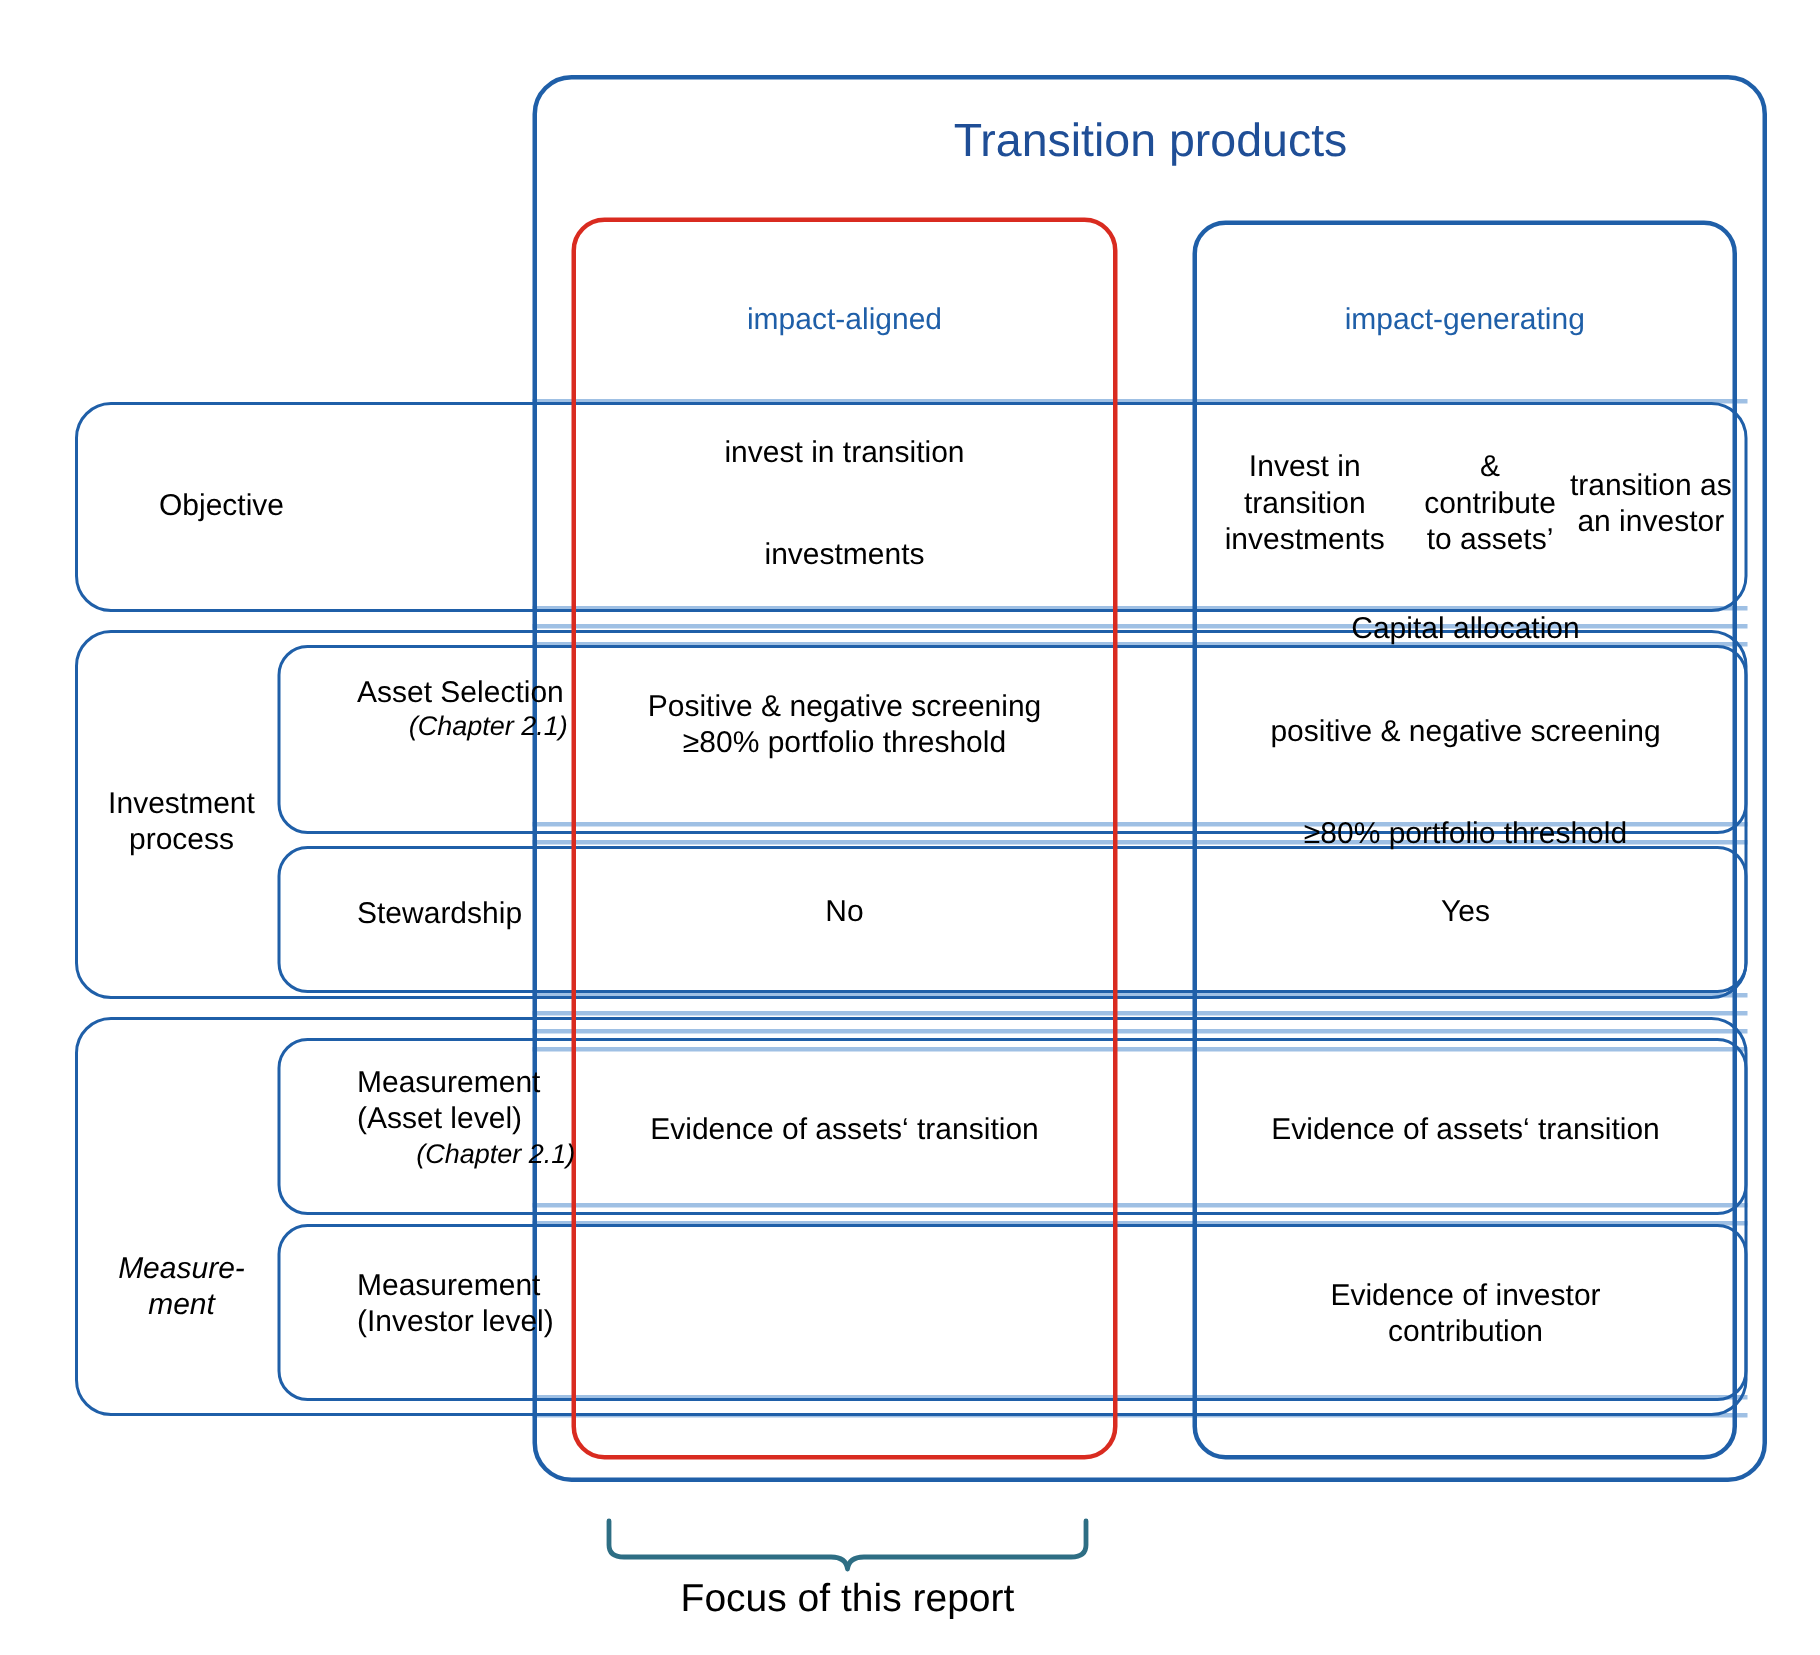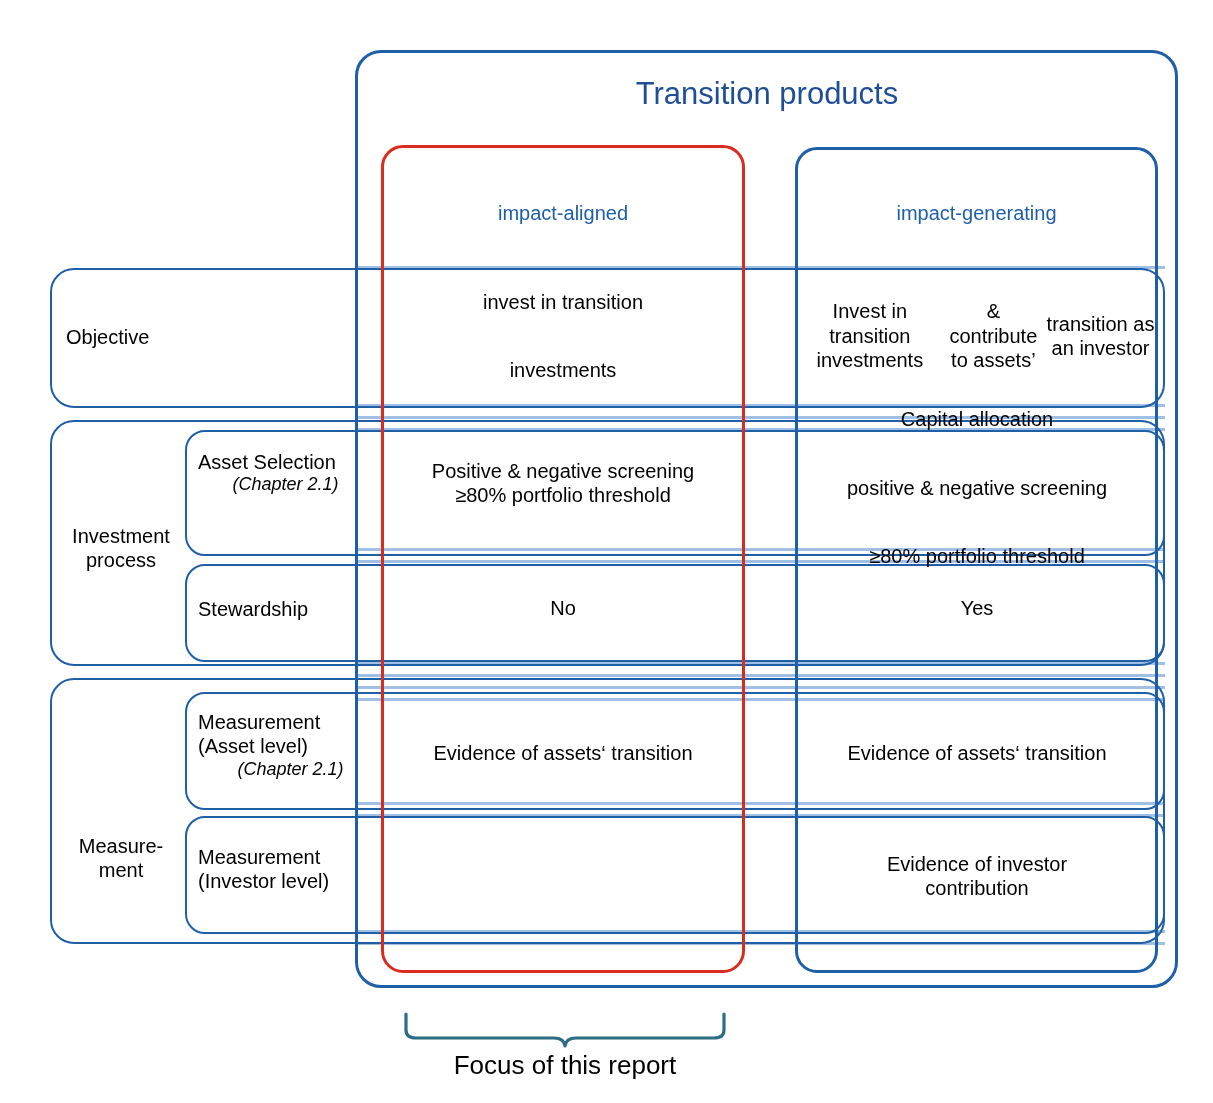--- a/index.html
+++ b/index.html
@@ -63,21 +63,21 @@
   .txt{
     z-index:10;
     color:#000000;
     display:flex;
     align-items:center;
     justify-content:center;
     text-align:center;
     line-height:1.22;
     pointer-events:none;
   }
-  .txt.left{justify-content:flex-start;text-align:right;}
+  .txt.left{justify-content:flex-start;text-align:right;margin-left:40px;}
 
   .title{
     color:#1F4E96;
     font-size:31px;
     z-index:12;
   }
   .colhead{
     color:#1F5FA8;
     font-size:20px;
     z-index:12;
@@ -143,21 +143,21 @@
 
   <div class="abs txt colhead" style="left:795px;top:198px;width:363px;height:30px;">impact-generating</div>
 
   <div class="abs txt left rowlabel" style="left:66px;top:322px;width:150px;height:30px;">Objective</div>
 
   <div class="abs txt rowlabel" style="left:56px;top:518px;width:130px;height:60px;flex-direction:column;">
     <span>Investment</span>
     <span>process</span>
   </div>
 
-  <div class="abs txt rowlabel" style="left:56px;top:828px;width:130px;height:60px;flex-direction:column;">
+  <div class="abs txt rowlabel" style="left:56px;top:828px;width:130px;height:60px;flex-direction:column;font-style:italic;">
     <span>Measure-</span>
     <span>ment</span>
   </div>
 
   <div class="abs txt left subrowlabel" style="left:198px;top:450px;width:175px;height:60px;flex-direction:column;align-items:flex-start;">
     <span>Asset Selection</span>
     <span class="chapter" style="align-self:center;">(Chapter 2.1)</span>
   </div>
 
   <div class="abs txt left subrowlabel" style="left:198px;top:594px;width:175px;height:30px;">Stewardship</div>

